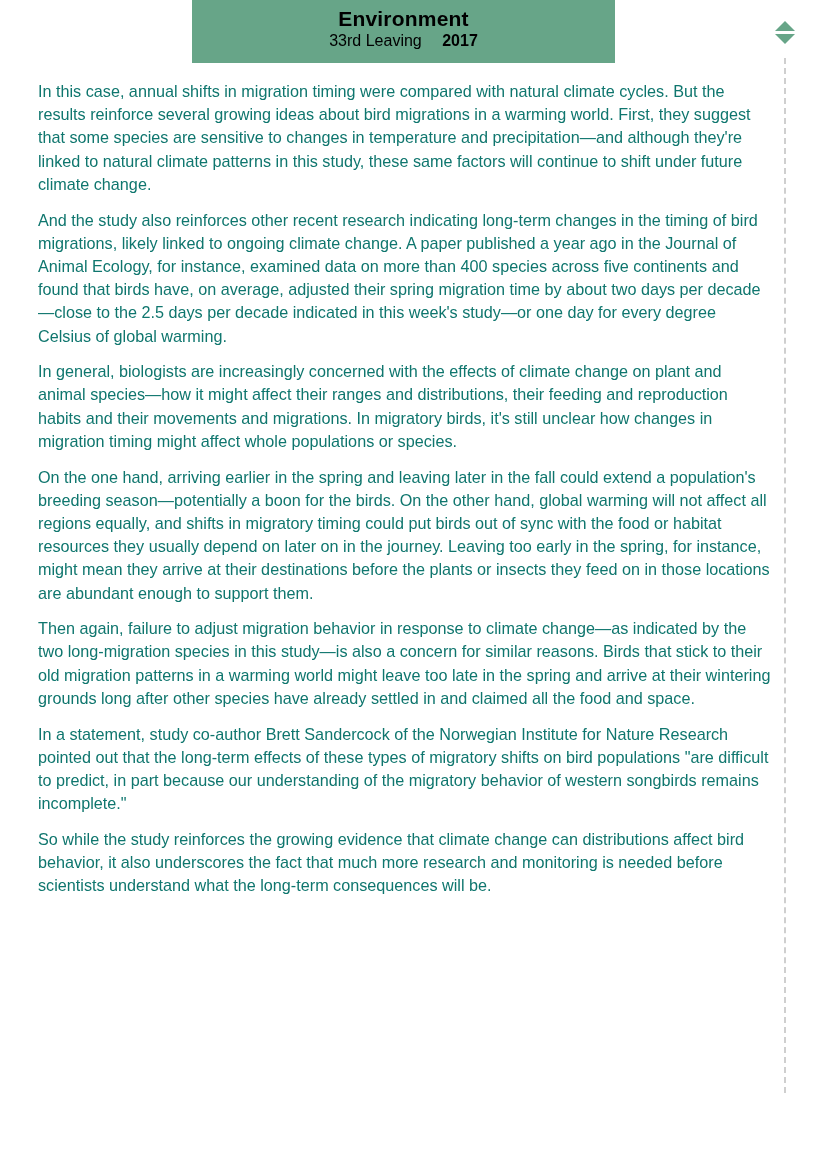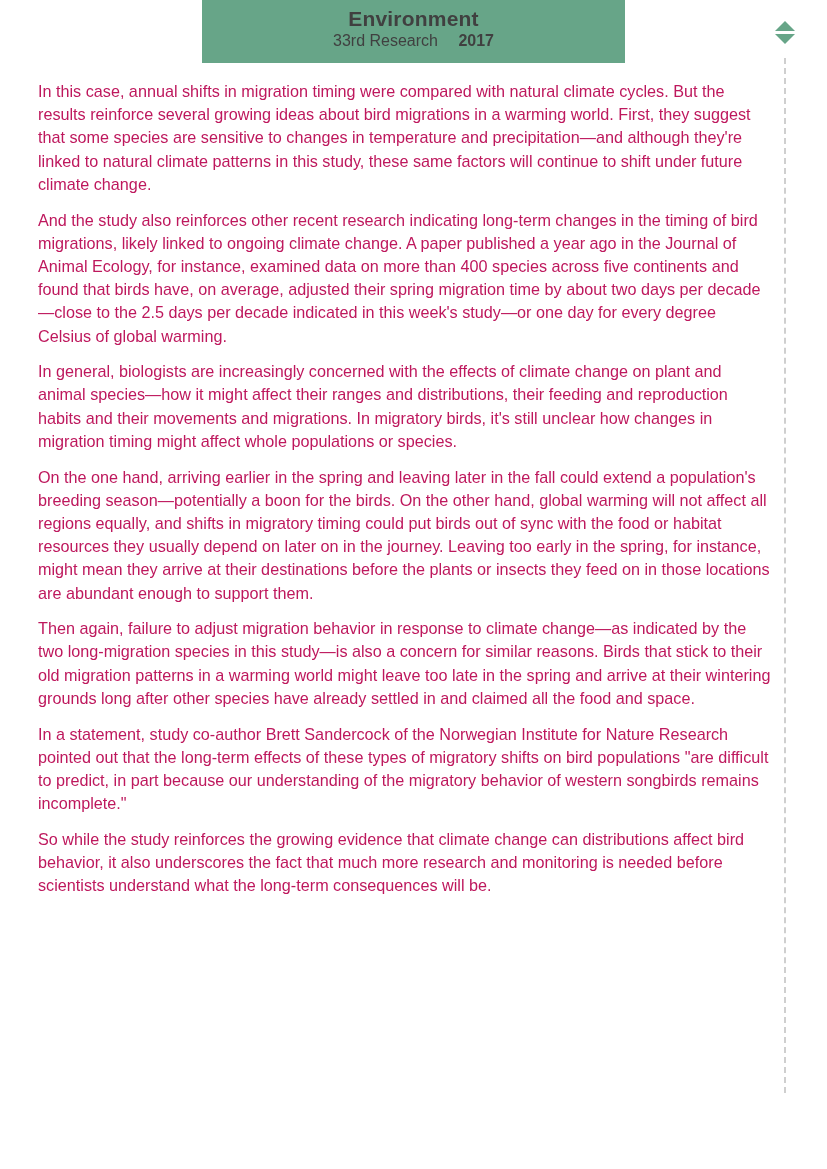--- a/index.html
+++ b/index.html
@@ -10,26 +10,26 @@
     body {
       width: 827px;
       height: 1169px;
       position: relative;
       overflow: hidden;
       font-family: "Liberation Sans", "DejaVu Sans", sans-serif;
       color: #222222;
     }
     .header-banner {
       position: absolute;
-      left: 202px;
+      left: 192px;
       top: 0;
       width: 423px;
       height: 63px;
       background: #67a588;
-      color: #404040;
+      color: #000000;
       text-align: center;
       box-sizing: border-box;
       padding-top: 7px;
     }
     .header-title {
       font-size: 21px;
       font-weight: bold;
       line-height: 24px;
       letter-spacing: 0.2px;
       display: block;
@@ -62,40 +62,40 @@
       height: 1035px;
       border-left: 2px dashed #cfcfcf;
     }
     .content {
       position: absolute;
       left: 38px;
       top: 80px;
       width: 735px;
       font-size: 16.2px;
       line-height: 23.2px;
-      color: #be185d;
+      color: #0f766e;
     }
     .content p {
       margin: 0 0 12.5px 0;
     }
     .page-number {
       position: absolute;
       left: 770px;
       top: 1176px;
       font-size: 19px;
       color: #111111;
       font-weight: normal;
     }
   </style>
 </head>
 <body>
 
 <div class="header-banner">
   <span class="header-title">Environment</span>
-  <span class="header-subtitle"><span>33rd Research</span> <span class="year">2017</span></span>
+  <span class="header-subtitle"><span>33rd Leaving</span> <span class="year">2017</span></span>
 </div>
 
 <div class="nav-arrows">
   <svg width="22" height="26" viewBox="0 0 22 26">
     <polygon points="11,1 21,11 1,11" fill="#67a588"></polygon>
     <polygon points="1,14 21,14 11,24" fill="#67a588"></polygon>
   </svg>
 </div>
 
 <div class="dash-line"></div>

